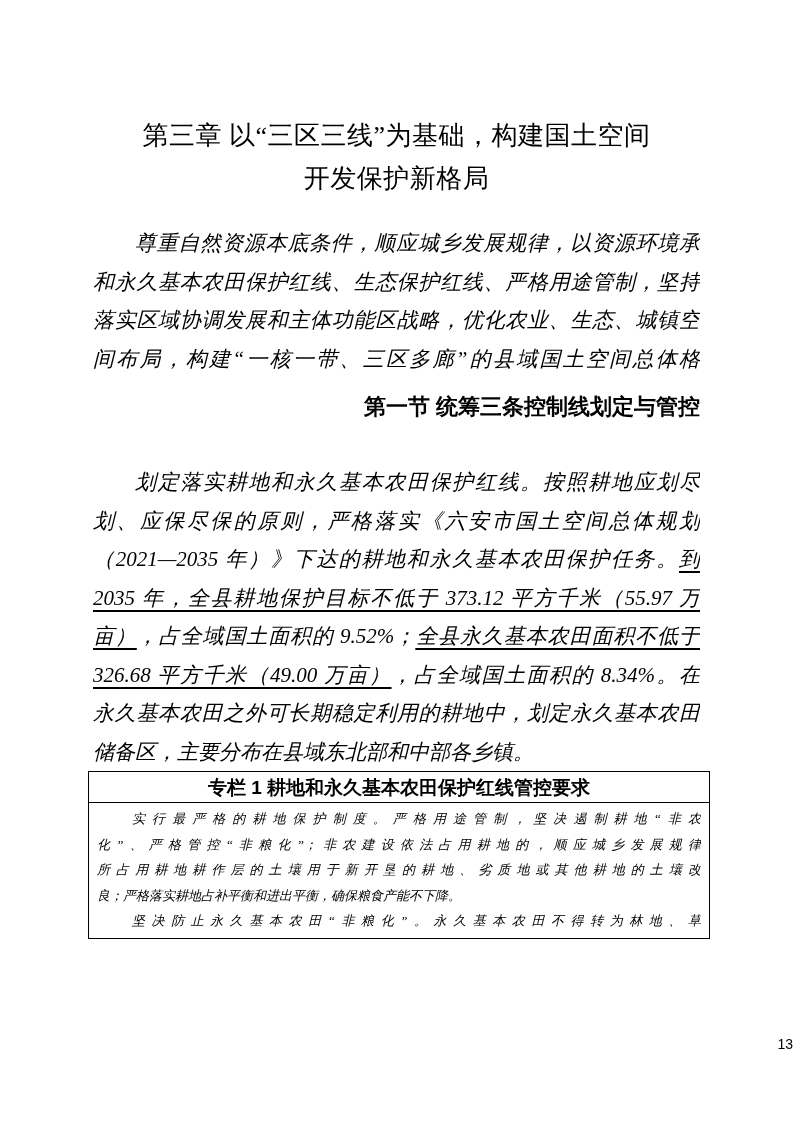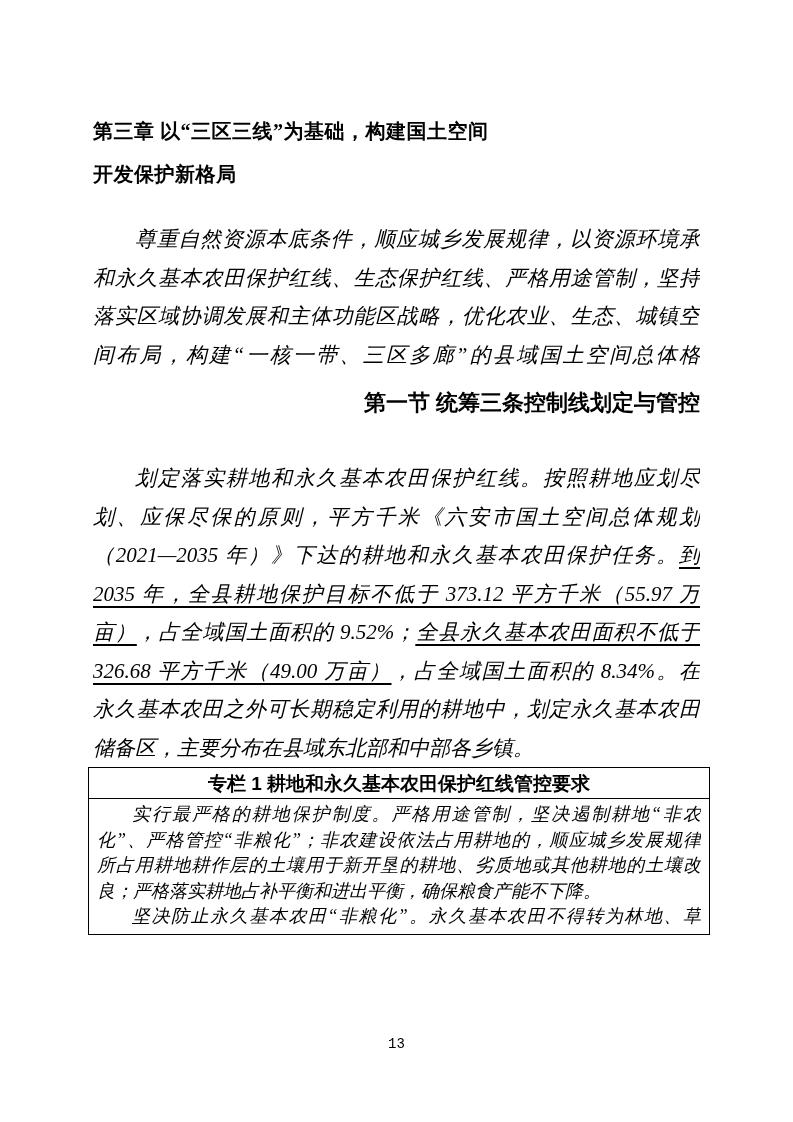--- a/index.html
+++ b/index.html
@@ -14,23 +14,24 @@
     background: #ffffff;
     color: #000000;
     font-family: "Liberation Serif", serif;
     overflow: hidden;
     margin: 0 auto;
   }
   .content {
     padding: 97px 93px 0 93px;
   }
   .chapter-title {
-    font-size: 20px;
-    font-weight: bold;
+    font-size: 26px;
+    font-weight: normal;
     line-height: 43px;
+    text-align: center;
     font-family: "Liberation Serif", serif;
     letter-spacing: 0.5px;
   }
   .body-para {
     font-size: 21px;
     line-height: 38.5px;
   }
   .intro-para { margin-top: 24px; }
   .main-para  { margin-top: 41px; }
   .section-heading {
@@ -63,33 +64,33 @@
   .callout-title {
     font-family: "Liberation Sans", sans-serif;
     font-size: 19px;
     font-weight: bold;
     line-height: 23px;
     text-align: center;
     padding: 4px 4px 3px 4px;
     border-bottom: 1px solid #000000;
   }
   .callout-body {
-    font-size: 18px;
+    font-size: 13px;
     line-height: 25.4px;
     padding: 3px 8px 5px 8px;
   }
   .callout-body .line.indent { padding-left: 35px; }
   .page-number {
     position: absolute;
     top: 1036px;
     left: 0;
     width: 100%;
-    text-align: center;
+    text-align: right;
     font-size: 14px;
-    font-family: Liberation Mono, monospace;
+    font-family: Liberation Sans, sans-serif;
   }
 </style>
 </head>
 <body>
 
 <div class="page">
   <div class="content">
 
     <h1 class="chapter-title">
       <div>第三章 以“三区三线”为基础，构建国土空间</div>
@@ -100,21 +101,21 @@
         <div class="line indent jfull"><span class="">尊重自然资源本底条件，顺应城乡发展规律，以资源环境承</span></div>
         <div class="line jfull"><span class="">和永久基本农田保护红线、生态保护红线、严格用途管制，坚持</span></div>
         <div class="line jfull"><span class="">落实区域协调发展和主体功能区战略，优化农业、生态、城镇空</span></div>
         <div class="line jfull"><span class="">间布局，构建“一核一带、三区多廊”的县域国土空间总体格</span></div>
       </div>
 
     <h2 class="section-heading">第一节 统筹三条控制线划定与管控</h2>
 
     <div class="body-para main-para">
         <div class="line indent jfull"><span class="">划定落实耕地和永久基本农田保护红线。按照耕地应划尽</span></div>
-        <div class="line jfull"><span class="">划、应保尽保的原则，平方千米《六安市国土空间总体规划</span></div>
+        <div class="line jfull"><span class="">划、应保尽保的原则，严格落实《六安市国土空间总体规划</span></div>
         <div class="line jfull"><span class="">（2021—2035 年）》下达的耕地和永久基本农田保护任务。</span><span class="u">到</span></div>
         <div class="line jfull"><span class="u">2035 年，全县耕地保护目标不低于 373.12 平方千米（55.97 万</span></div>
         <div class="line jfull"><span class="u">亩）</span><span class="">，占全域国土面积的 9.52%；</span><span class="u">全县永久基本农田面积不低于</span></div>
         <div class="line jfull"><span class="u">326.68 平方千米（49.00 万亩）</span><span class="">，占全域国土面积的 8.34%。在</span></div>
         <div class="line jfull"><span class="">永久基本农田之外可长期稳定利用的耕地中，划定永久基本农田</span></div>
         <div class="line"><span class="">储备区，主要分布在县域东北部和中部各乡镇。</span></div>
       </div>
 
     <div class="callout">
       <div class="callout-title">专栏 1 耕地和永久基本农田保护红线管控要求</div>

